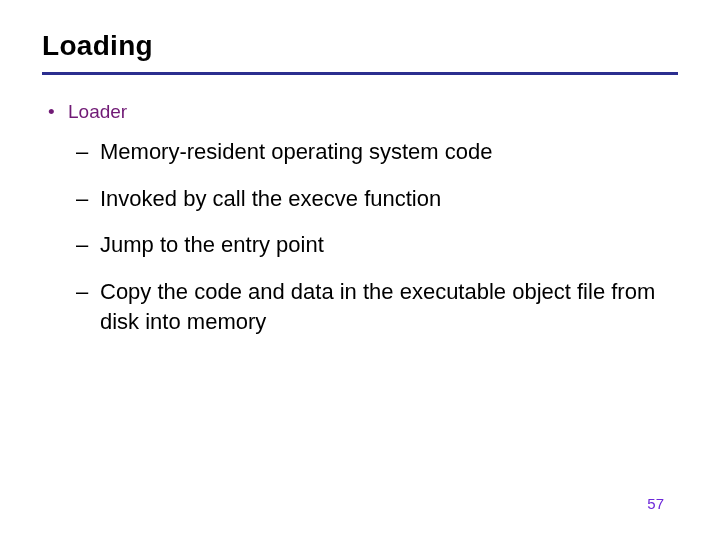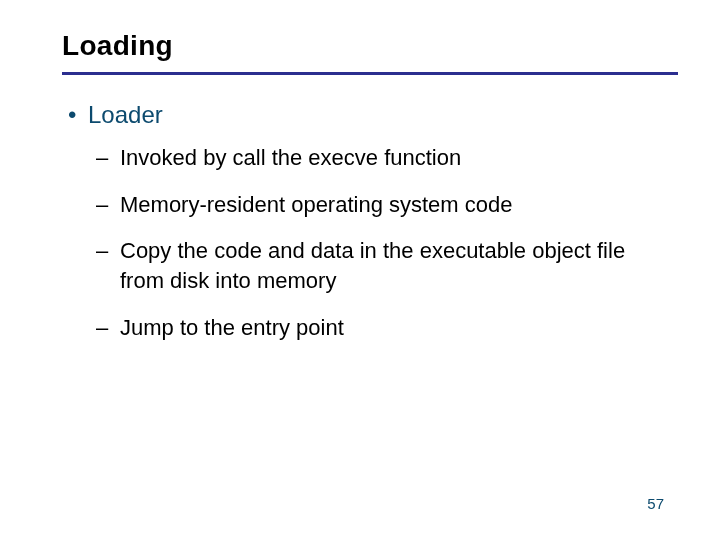--- a/index.html
+++ b/index.html
@@ -10,43 +10,42 @@
     body {
       width: 720px;
       height: 540px;
       background: #ffffff;
       font-family: "Comic Sans MS", "Segoe UI", Arial, sans-serif;
       position: relative;
       overflow: hidden;
     }
     .slide {
       padding: 30px 42px 0 42px;
-      margin-left: 20px;
     }
     .title {
       font-size: 28px;
       font-weight: bold;
       color: #000;
       margin-bottom: 10px;
       letter-spacing: 0.3px;
     }
     .rule {
       border: none;
       border-top: 3px solid #2b2e8f;
       margin-bottom: 26px;
     }
     .command {
       font-size: 24px;
       color: #000;
       margin-bottom: 18px;
       font-weight: normal;
     }
     .bullet-level1 {
-      font-size: 24px;
-      color: #0c4a6e;
+      font-size: 19px;
+      color: #701a75;
       margin-bottom: 14px;
       padding-left: 6px;
       font-weight: normal;
     }
     .bullet-level1 .dot {
       display: inline-block;
       width: 20px;
     }
     .sublist {
       list-style: none;
@@ -64,34 +63,34 @@
       content: "–";
       position: absolute;
       left: -24px;
       top: 0;
     }
     .page-num {
       position: absolute;
       bottom: 28px;
       right: 56px;
       font-size: 15px;
-      color: #0c4a6e;
+      color: #6d28d9;
       font-family: Arial, sans-serif;
     }
   </style>
 </head>
 <body>
 
 <div class="slide">
   <div class="title">Loading</div>
   <hr class="rule">
   <div class="bullet-level1">
     <span class="dot">•</span><span>Loader</span>
   </div>
   <ul class="sublist">
+    <li>Memory-resident operating system code</li>
     <li>Invoked by call the execve function</li>
-    <li>Memory-resident operating system code</li>
+    <li>Jump to the entry point</li>
     <li>Copy the code and data in the executable object file from disk into memory</li>
-    <li>Jump to the entry point</li>
   </ul>
 </div>
 
 <div class="page-num">57</div>
 
 </body></html>

